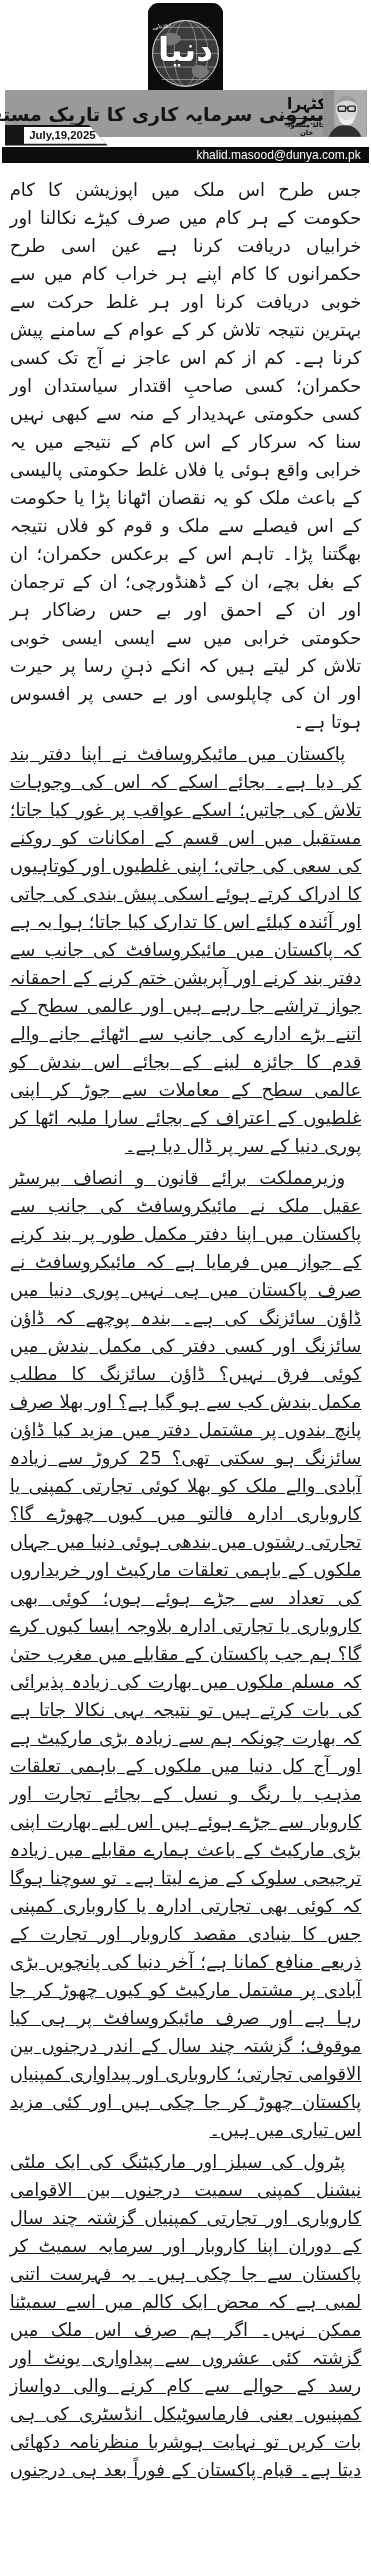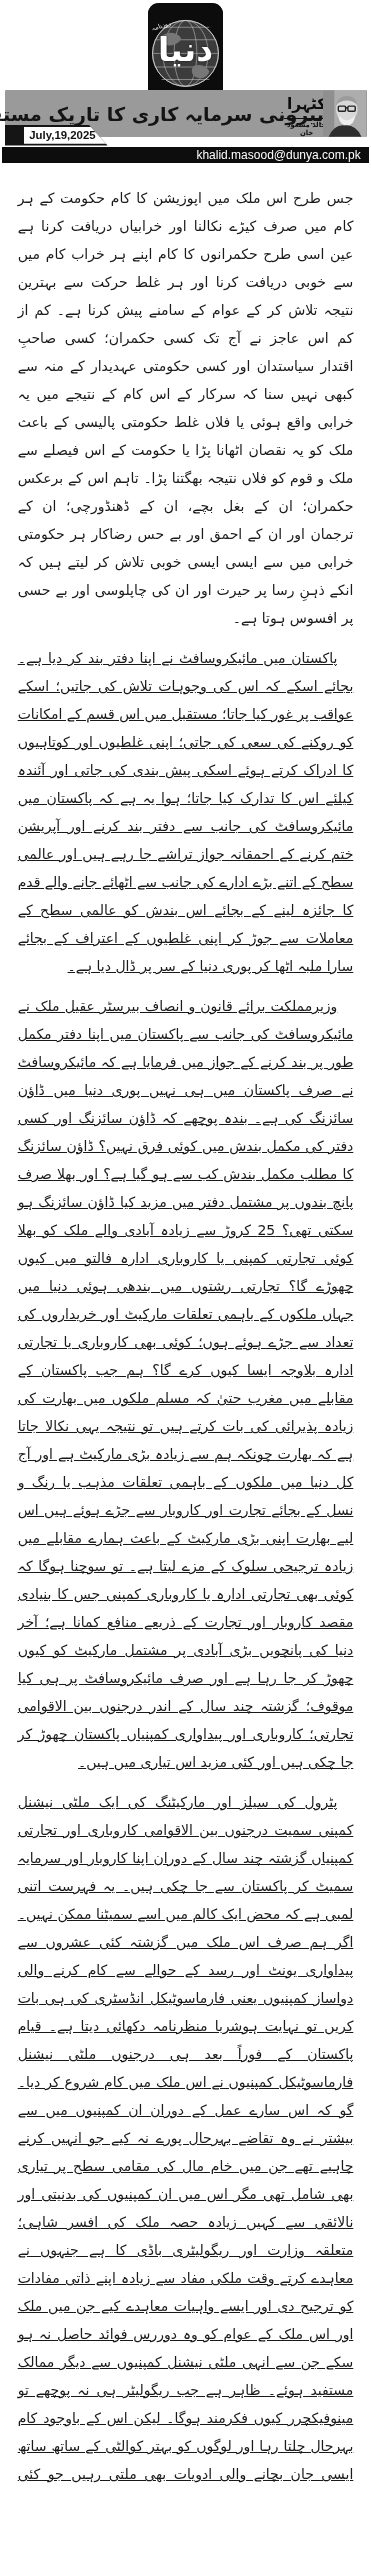--- a/index.html
+++ b/index.html
@@ -35,21 +35,21 @@
   .ribbon-inner span{padding-left:5.7px;font-family:"Liberation Sans",sans-serif;
           font-weight:bold;font-size:11.4px;color:#111;}
   
   .email-bar{height:16px;margin:0 2.3px;background:#0d0d0d;display:flex;align-items:center;
              justify-content:flex-end;}
   .email-bar span{color:#ffffff;font-family:"Liberation Sans",sans-serif;font-size:12px;
                   padding-right:8px;}
   
   .article-body{direction:rtl;text-align:justify;padding:9px 5.7px 0 5.7px;height:2317px;
                 overflow:hidden;color:#1a1a1a;}
-  .para{margin:12px;font-size:14px;line-height:28px;}
+  .para{margin:4px;font-size:18px;line-height:28px;}
   .para + .para{text-indent:16px;text-decoration:underline;}
 </style>
 </head>
 <body>
 
 <div class="page">
 
   <div class="masthead">
     <div class="logo-box">
       <svg width="75" height="86" viewBox="0 0 132 150">

